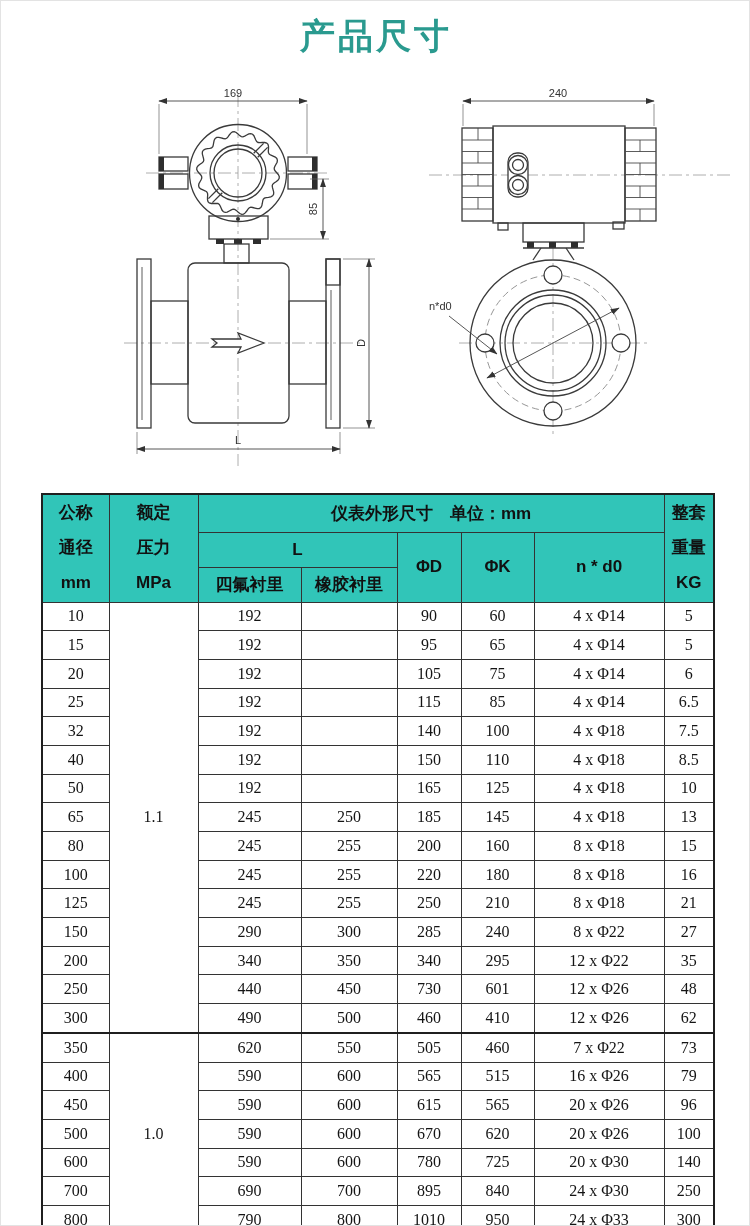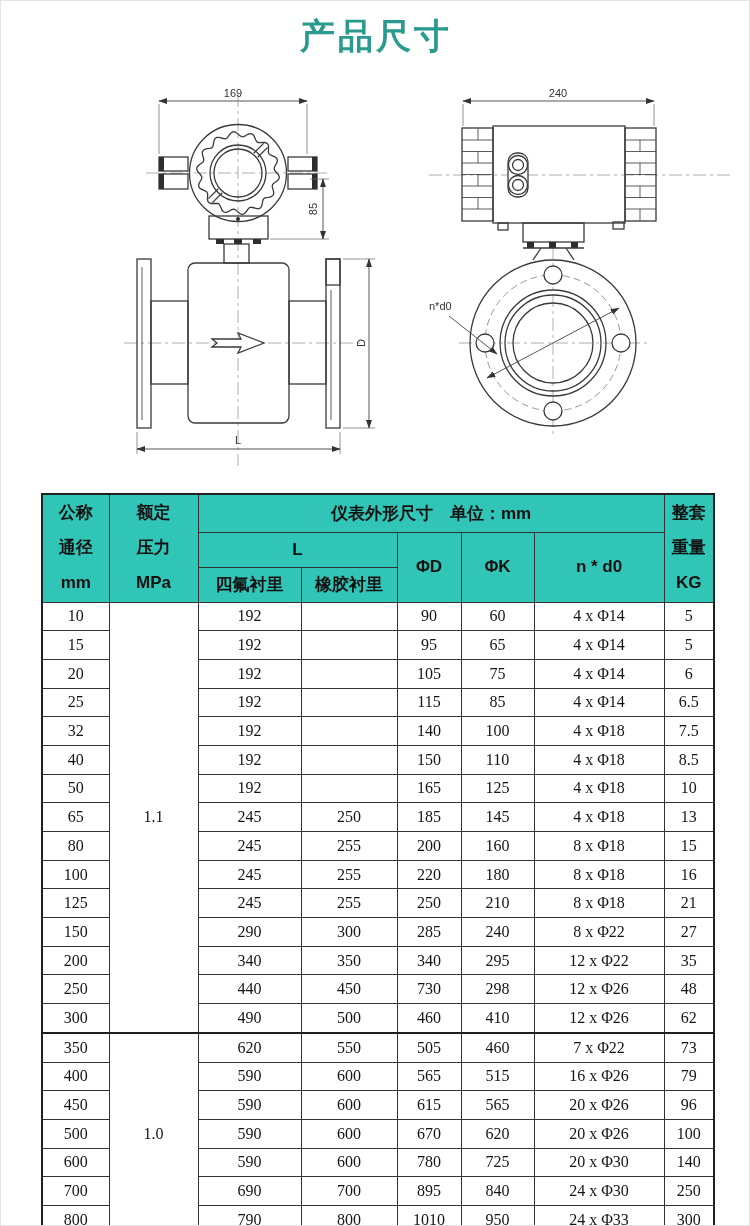--- a/index.html
+++ b/index.html
@@ -382,21 +382,21 @@
           <td>340</td>
           <td>295</td>
           <td>12 x Φ22</td>
           <td>35</td>
         </tr>
         <tr>
           <td>250</td>
           <td>440</td>
           <td>450</td>
           <td>730</td>
-          <td>298</td>
+          <td>601</td>
           <td>12 x Φ26</td>
           <td>48</td>
         </tr>
         <tr>
           <td>300</td>
           <td>490</td>
           <td>500</td>
           <td>460</td>
           <td>410</td>
           <td>12 x Φ26</td>

